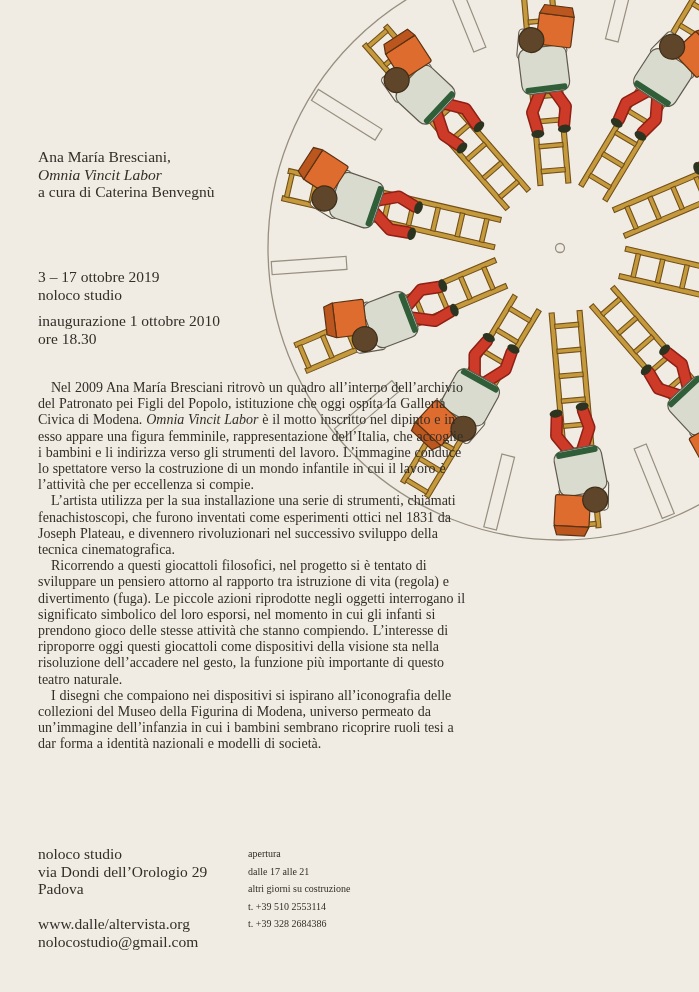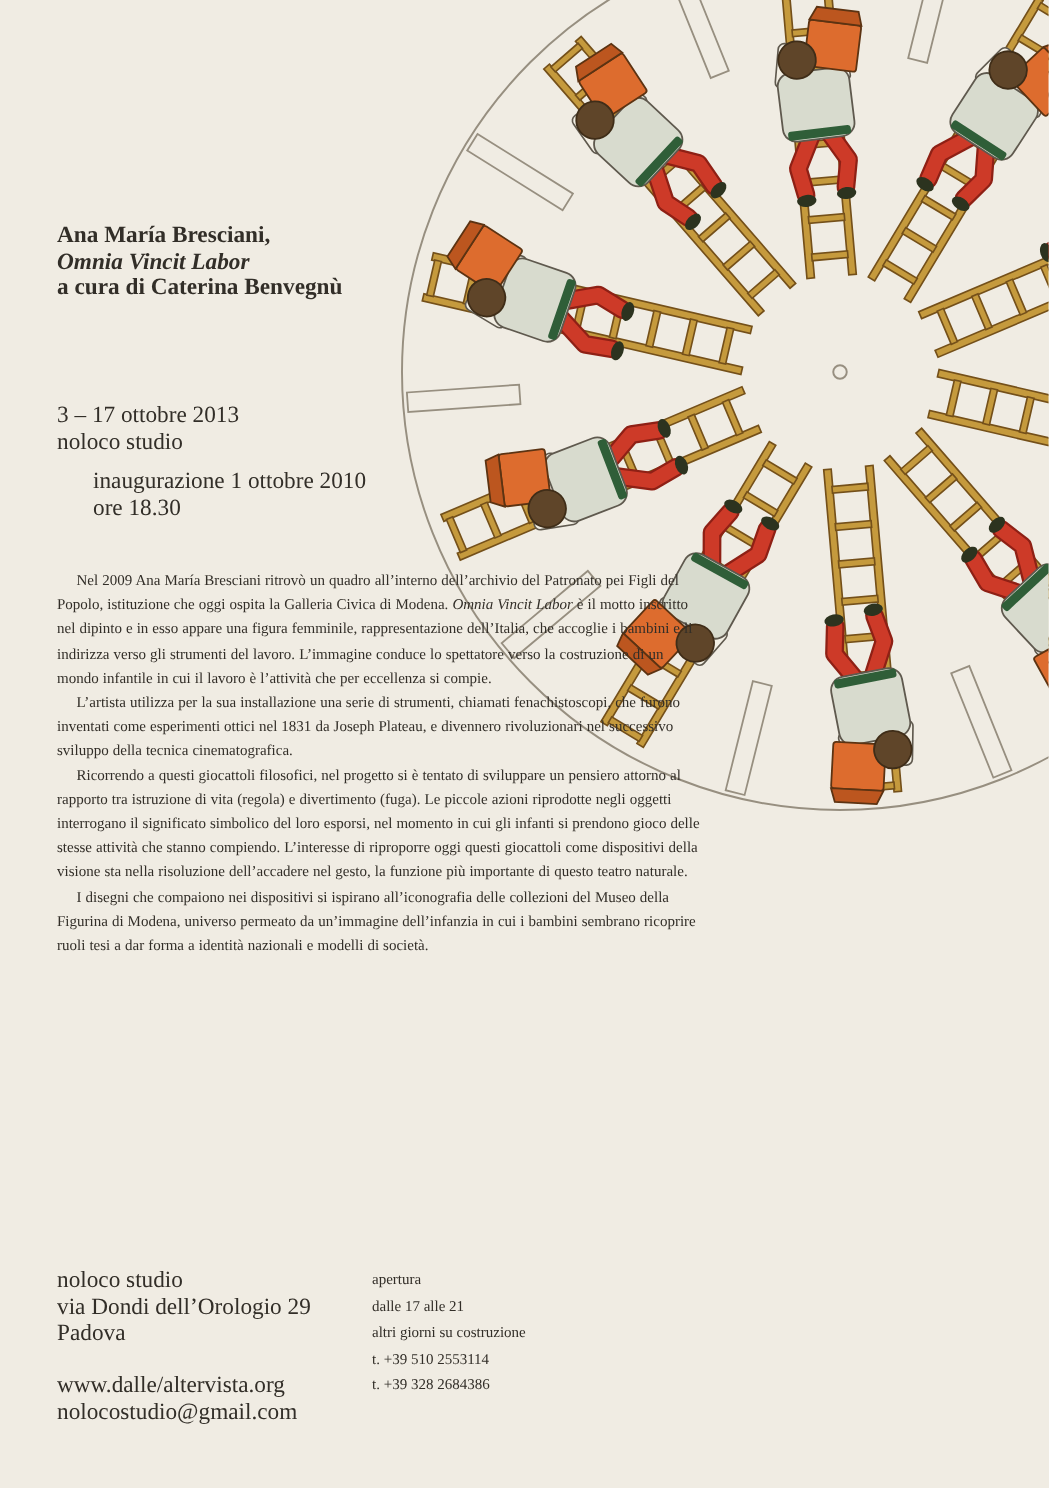--- a/index.html
+++ b/index.html
@@ -14,24 +14,24 @@
   html,body{margin:0;padding:0;}
   body{
     width:699px;height:992px;position:relative;overflow:hidden;
     background:var(--bg);color:var(--ink);
     font-family:"Liberation Serif","DejaVu Serif",serif;
     -webkit-font-smoothing:antialiased;
   }
   .abs{position:absolute;}
   .disc{position:absolute;left:0;top:0;z-index:0;}
   .txt{z-index:2;}
-  .header{left:38px;top:148px;font-size:15.5px;line-height:17.5px;font-weight:bold;}
+  .header{left:38px;top:148px;font-size:15.5px;line-height:17.5px;}
   .dates{left:38px;top:268px;font-size:15.5px;line-height:17.5px;}
-  .opening{left:38px;top:312px;font-size:15.5px;line-height:17.5px;margin-left:24px;}
-  .body-text{left:38px;top:380px;width:431px;font-size:10px;line-height:16.2px;}
+  .opening{left:38px;top:312px;font-size:15.5px;line-height:17.5px;}
+  .body-text{left:38px;top:380px;width:431px;font-size:14px;line-height:16.2px;}
   .body-text p{margin:0;text-indent:13px;word-spacing:0.02em;}
   .footer-left{left:38px;top:845px;font-size:15.5px;line-height:17.5px;}
   .footer-right{left:248px;top:845px;font-size:10px;line-height:17.5px;}
   .it{font-style:italic;}
   .spacer{height:17.5px;}
   .link{color:var(--ink);text-decoration:none;}
   
   .disc-rim{fill:none;stroke:var(--disc-line);stroke-width:1.3;}
   .slot{fill:var(--bg);stroke:var(--disc-line);stroke-width:1.2;}
   .rail,.rung{fill:var(--ladder);stroke:var(--ladder-line);stroke-width:1.1;}
@@ -157,21 +157,21 @@
     </g>
 </svg>
 
 <div class="abs txt header">
   <div>Ana María Bresciani,</div>
   <div class="it">Omnia Vincit Labor</div>
   <div>a cura di Caterina Benvegnù</div>
 </div>
 
 <div class="abs txt dates">
-  <div>3 – 17 ottobre 2013</div>
+  <div>3 – 17 ottobre 2019</div>
   <div>noloco studio</div>
 </div>
 
 <div class="abs txt opening">
   <div>inaugurazione 1 ottobre 2010</div>
   <div>ore 18.30</div>
 </div>
 
 <div class="abs txt body-text">
   <p><span>Nel 2009 Ana María Bresciani ritrovò un quadro all’interno dell’archivio del Patronato pei Figli del Popolo, istituzione che oggi ospita la Galleria Civica di Modena. </span><span class="it">Omnia Vincit Labor</span><span> è il motto inscritto nel dipinto e in esso appare una figura femminile, rappresentazione dell’Italia, che accoglie i bambini e li indirizza verso gli strumenti del lavoro. L’immagine conduce lo spettatore verso la costruzione di un mondo infantile in cui il lavoro è l’attività che per eccellenza si compie.</span></p>

